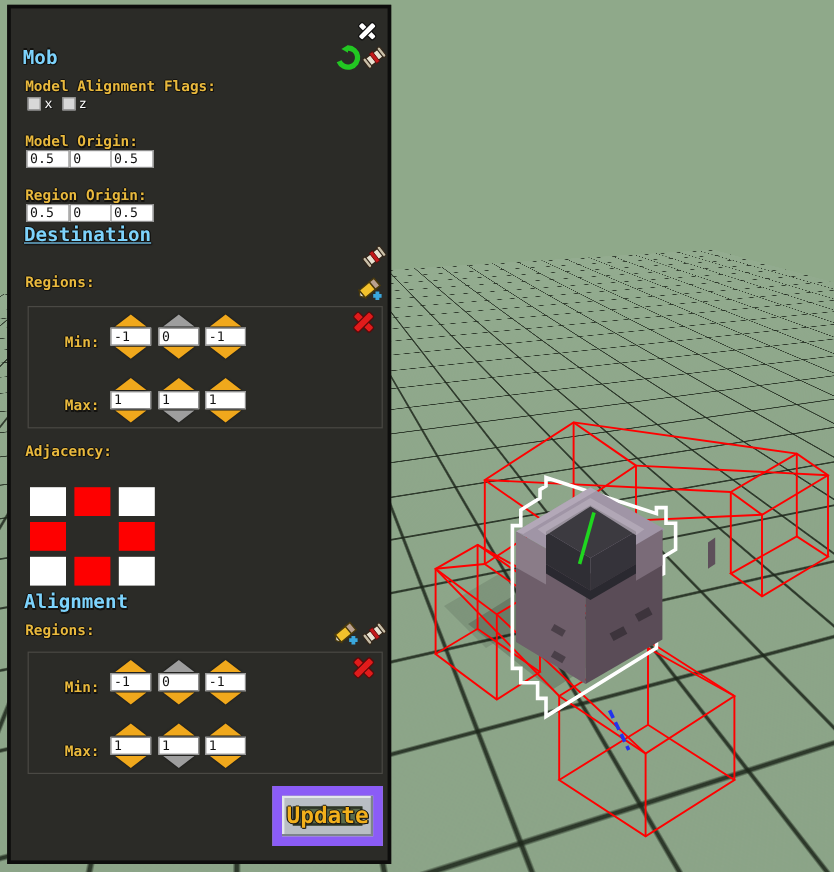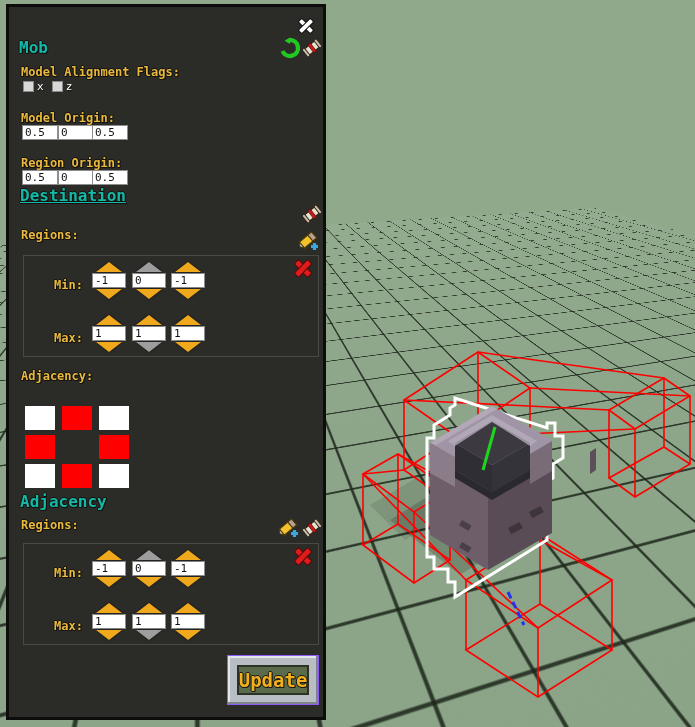--- a/index.html
+++ b/index.html
@@ -56,21 +56,21 @@
   }
   .closebtn:before{transform:rotate(45deg);}
   .closebtn:after{transform:rotate(-45deg);}
 
   .lbl{
     color:#e9b93d;font-size:12px;line-height:13px;font-weight:bold;
     text-shadow:1px 1px 0 #141310,-1px 0 0 #141310,0 -1px 0 #141310,1px 0 0 #141310,0 1px 0 #141310;
     white-space:nowrap;letter-spacing:0px;
   }
   .hdr{
-    color:#14b8a6;font-size:16px;line-height:17px;font-weight:bold;
+    color:#7dd3fc;font-size:16px;line-height:17px;font-weight:bold;
     text-shadow:1px 1px 0 #141310,-1px 0 0 #141310,0 -1px 0 #141310,1px 0 0 #141310,0 1px 0 #141310;
     white-space:nowrap;
   }
   .abs{position:absolute;}
 
   
   .cb{
     width:11px;height:11px;background:#d8d8d8;border:1px solid #8a8a8a;
     display:inline-block;position:relative;box-sizing:border-box;cursor:pointer;
     vertical-align:middle;
@@ -117,21 +117,21 @@
   .cell.e{background:transparent;}
 
   
   .icn{position:absolute;cursor:pointer;}
   .scroll-ic{width:22px;height:22px;}
   .pencil-ic{width:24px;height:22px;}
 
   
   #updbtn{
     position:absolute;left:218px;top:648px;width:92px;height:50px;
-    background:#b9bec4;border:1px solid #8b5cf6;box-sizing:border-box;
+    background:#b9bec4;border:8px solid #8b5cf6;box-sizing:border-box;
     padding:9px;cursor:pointer;
     box-shadow:inset -2px -2px 0 #7d848b, inset 2px 2px 0 #e3e7ea;
   }
   #updbtn .face{
     width:100%;height:100%;background:#5a6b4b;border:2px solid #2c3326;
     box-sizing:border-box;display:flex;align-items:center;justify-content:center;
   }
   #updbtn .face span{
     color:#f2b01c;font-size:19px;font-weight:bold;letter-spacing:0px;
     text-shadow:1px 1px 0 #1b1a15,-1px 0 0 #1b1a15,0 -1px 0 #1b1a15,1px 0 0 #1b1a15,0 1px 0 #1b1a15;
@@ -323,21 +323,21 @@
     <div class="cell r" style="left:37px;top:0px;"></div>
     <div class="cell w" style="left:74px;top:0px;"></div>
     <div class="cell r" style="left:0px;top:29px;"></div>
     <div class="cell e" style="left:37px;top:29px;"></div>
     <div class="cell r" style="left:74px;top:29px;"></div>
     <div class="cell w" style="left:0px;top:58px;"></div>
     <div class="cell r" style="left:37px;top:58px;"></div>
     <div class="cell w" style="left:74px;top:58px;"></div>
   </div>
 
-  <div class="hdr abs" style="left:11px;top:486px;">Adjacency</div>
+  <div class="hdr abs" style="left:11px;top:486px;">Alignment</div>
 
   <div class="lbl abs" style="left:12px;top:512px;">Regions:</div>
 
   <svg class="icn pencil-ic" style="left:268px;top:509px;" viewBox="0 0 24 22">
     <g transform="rotate(-40 11 11)">
       <rect x="3" y="7" width="12" height="8" fill="#f2c12c" stroke="#4a3a0c" stroke-width="1.2"></rect>
       <rect x="14" y="7" width="5" height="8" fill="#b9a08f" stroke="#4a3a0c" stroke-width="1.2"></rect>
       <polygon points="3,7 3,15 0.5,11" fill="#e9e6de" stroke="#4a3a0c" stroke-width="1"></polygon>
     </g>
     <path d="M17.5 14 v7 M14 17.5 h7" stroke="#3aa7dd" stroke-width="3.2" stroke-linecap="butt"></path>

